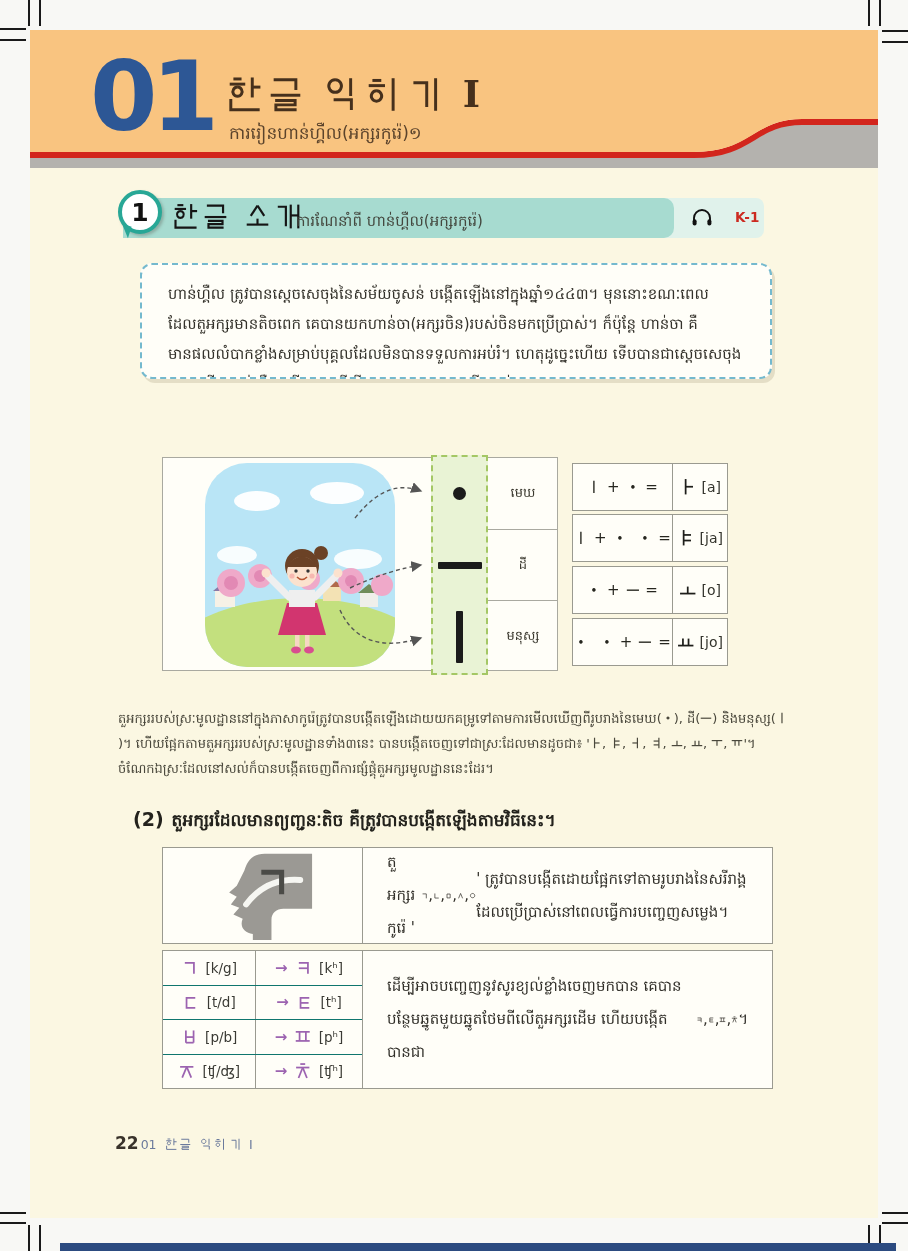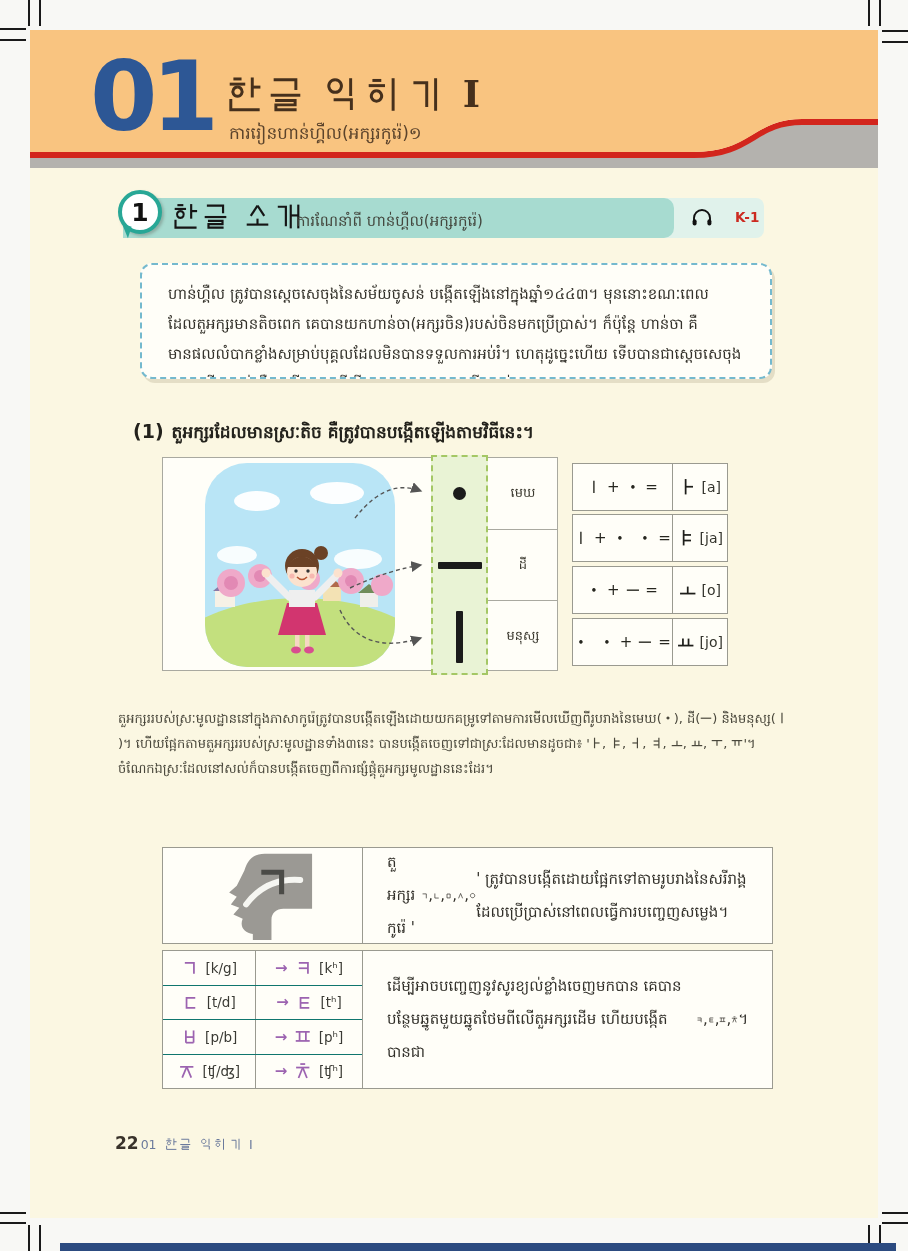--- a/index.html
+++ b/index.html
@@ -197,23 +197,20 @@
     <svg width="24" height="20" viewBox="0 0 24 20">
       <path d="M4 15 v-4 a8 8 0 0 1 16 0 v4" fill="none" stroke="#111" stroke-width="1.9"></path>
       <rect x="2.6" y="12.2" width="4" height="6.4" rx="2" fill="#111"></rect>
       <rect x="17.4" y="12.2" width="4" height="6.4" rx="2" fill="#111"></rect>
     </svg>
     <span class="k1">K-1</span>
   </div>
 
   <div id="introbox">ហាន់ហ្គឺល ត្រូវបានស្ដេចសេចុងនៃសម័យចូសន់ បង្កើតឡើងនៅក្នុងឆ្នាំ១៤៤៣។ មុននោះខណៈពេលដែលតួអក្សរមានតិចពេក គេបានយកហាន់ចា(អក្សរចិន)របស់ចិនមកប្រើប្រាស់។ ក៏ប៉ុន្តែ ហាន់ចា គឺមានផលលំបាកខ្លាំងសម្រាប់បុគ្គលដែលមិនបានទទួលការអប់រំ។ ហេតុដូច្នេះហើយ ទើបបានជាស្ដេចសេចុងបានបង្កើតហាន់ហ្គឺលឡើងមក ដើម្បីឲ្យរាស្រ្ដធម្មតាអាចប្រើប្រាស់បានដោយភាពងាយស្រួល។</div>
 
-  <div class="heading" id="heading1">
-    <span class="hlabel">(1)</span><span>តួអក្សរដែលមានស្រៈតិច គឺត្រូវបានបង្កើតឡើងតាមវិធីនេះ។</span>
-  </div>
 
   <div id="origin-table">
     <svg id="girl" width="190" height="204" viewBox="0 0 190 204">
       <defs>
           <clipPath id="rr">
             <rect x="0" y="0" width="190" height="204" rx="42"></rect>
           </clipPath>
         </defs>
       <g clip-path="url(#rr)">
         <rect x="0" y="0" width="190" height="204" fill="#B9E5F6"></rect>
@@ -410,20 +407,23 @@
         <path d="M6 72 H94" fill="none" stroke="currentColor" stroke-width="10"></path>
       </svg><span>, </span><svg viewBox="0 0 100 100" class="jm">
         <path d="M6 30 H94" fill="none" stroke="currentColor" stroke-width="10"></path>
         <path d="M50 30 V74" fill="none" stroke="currentColor" stroke-width="10"></path>
       </svg><span>, </span><svg viewBox="0 0 100 100" class="jm">
         <path d="M6 30 H94" fill="none" stroke="currentColor" stroke-width="10"></path>
         <path d="M34 30 V74" fill="none" stroke="currentColor" stroke-width="10"></path>
         <path d="M66 30 V74" fill="none" stroke="currentColor" stroke-width="10"></path>
       </svg><span>'។ ចំណែកឯស្រៈដែលនៅសល់ក៏បានបង្កើតចេញពីការផ្សំផ្គុំតួអក្សរមូលដ្ឋាននេះដែរ។</span></div>
 
+  <div class="heading" id="heading2">
+    <span class="hlabel">(2)</span><span>តួអក្សរដែលមានព្យញ្ជនៈតិច គឺត្រូវបានបង្កើតឡើងតាមវិធីនេះ។</span>
+  </div>
 
   <div id="mouthbox">
     <div class="mouth-cell">
       <svg width="108" height="88" viewBox="0 0 120 104">
         <path class="mouth-head" d="M118 2 H62 C46 2 41 12 38 22 L29 40 L20 48 L29 53 L22 62 L32 66 L25 74 L36 79 C32 88 38 96 48 97 L48 104 H70 V80 C70 72 76 67 84 67 L118 67 Z"></path>
         <path d="M40 62 Q64 30 104 33" stroke="#FEFEFA" stroke-width="7" fill="none" stroke-linecap="round" opacity=".92"></path>
         <path d="M58 24 H82 V50" stroke="#4B4B47" stroke-width="6" fill="none"></path>
       </svg>
     </div>
     <div class="mouth-note">

